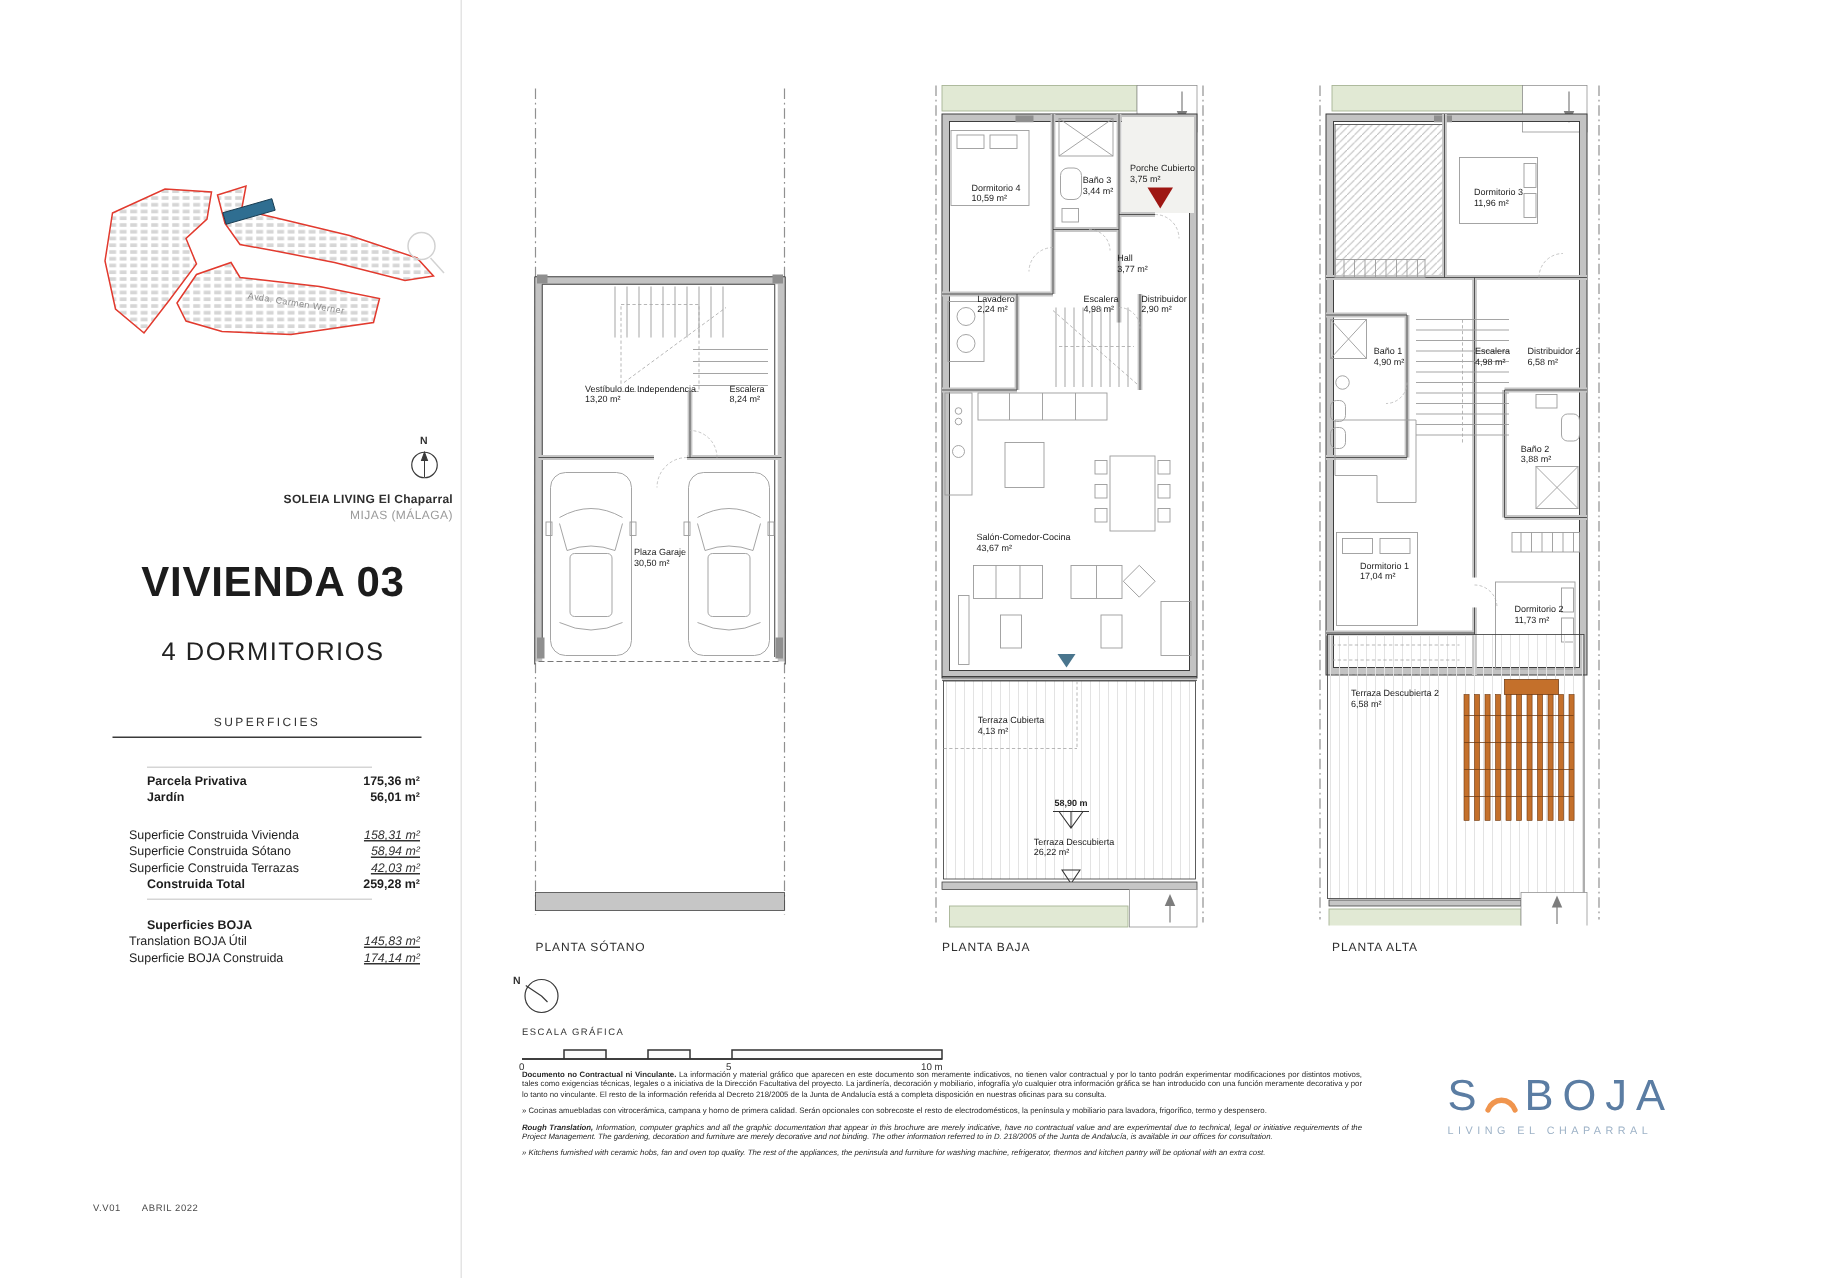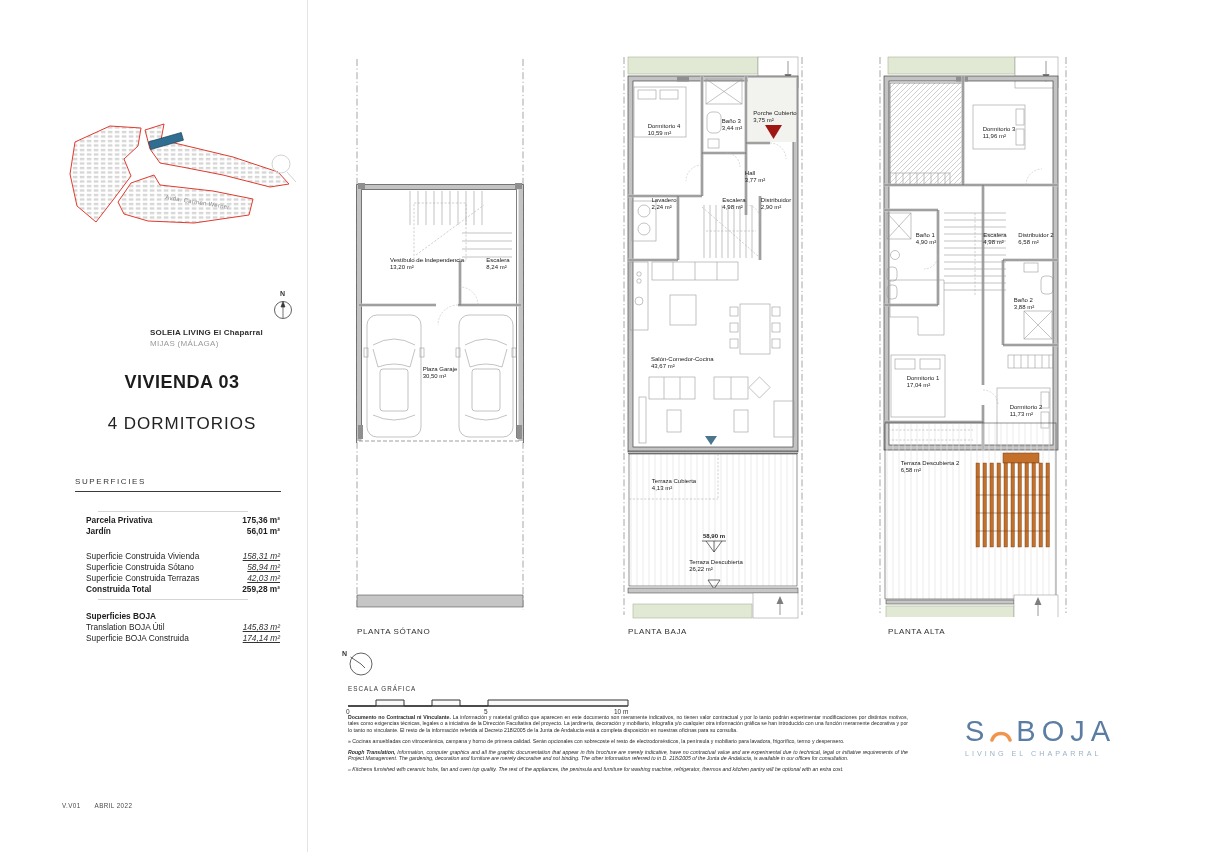--- a/index.html
+++ b/index.html
@@ -2,36 +2,36 @@
 <html><head>
 <meta charset="utf-8">
 <style>
   html,body{margin:0;padding:0;background:#fff;}
   .page{position:relative;width:1215px;height:852px;background:#ffffff;
         font-family:"Liberation Sans",sans-serif;overflow:hidden;color:#1d1d1d;}
   .abs{position:absolute;}
   .divider{left:307px;top:0;width:1px;height:852px;background:#e4e4e4;}
 
   
-  .proj-block{left:150px;top:328px;width:152px;}
+  .proj-block{left:150px;top:328px;width:152px;text-align:right;}
   .proj-name{font-size:8px;font-weight:bold;color:#2e2e2e;letter-spacing:.2px;}
   .proj-loc{font-size:8px;color:#9a9a9a;margin-top:2px;letter-spacing:.3px;}
   .title-block{left:62px;top:372px;width:240px;text-align:center;}
-  .t1{font-size:18px;font-weight:bold;letter-spacing:.5px;color:#1c1c1c;}
+  .t1{font-size:28px;font-weight:bold;letter-spacing:.5px;color:#1c1c1c;}
   .t2{font-size:17px;margin-top:4px;letter-spacing:1px;color:#222;}
   .t3{font-size:17px;margin-top:21px;letter-spacing:1px;color:#222;}
 
   .sup-head-wrap{left:75px;top:477px;width:206px;}
-  .sup-header{font-size:8px;letter-spacing:1.6px;color:#333;}
+  .sup-header{font-size:8px;letter-spacing:1.6px;text-align:center;color:#333;}
   .sup-underline{margin-top:5px;border-bottom:1.4px solid #3a3a3a;}
   .sup-rows{left:86px;top:509px;width:194px;font-size:8.3px;}
   .sup-rule{border-top:1px solid #d5d5d5;width:150px;margin:2px 0 3px 12px;}
   .s-row{display:flex;justify-content:space-between;line-height:11px;}
   .s-row .v{text-align:left;}
-  .s-row.b{font-weight:bold;}
+  .s-row.b{font-weight:bold;margin-left:12px;}
   .it{font-style:italic;color:#333;text-decoration:underline;}
   .s-gap{height:14px;}
   .s-gap2{height:8px;}
 
   
   .plan{position:absolute;}
   .plan svg{position:absolute;left:0;top:0;}
   .room-label{position:absolute;font-size:6px;line-height:6.8px;color:#1b1b1b;
               transform:translate(-50%,-50%);text-align:left;white-space:nowrap;}
   .room-label.noshift{transform:none;}

